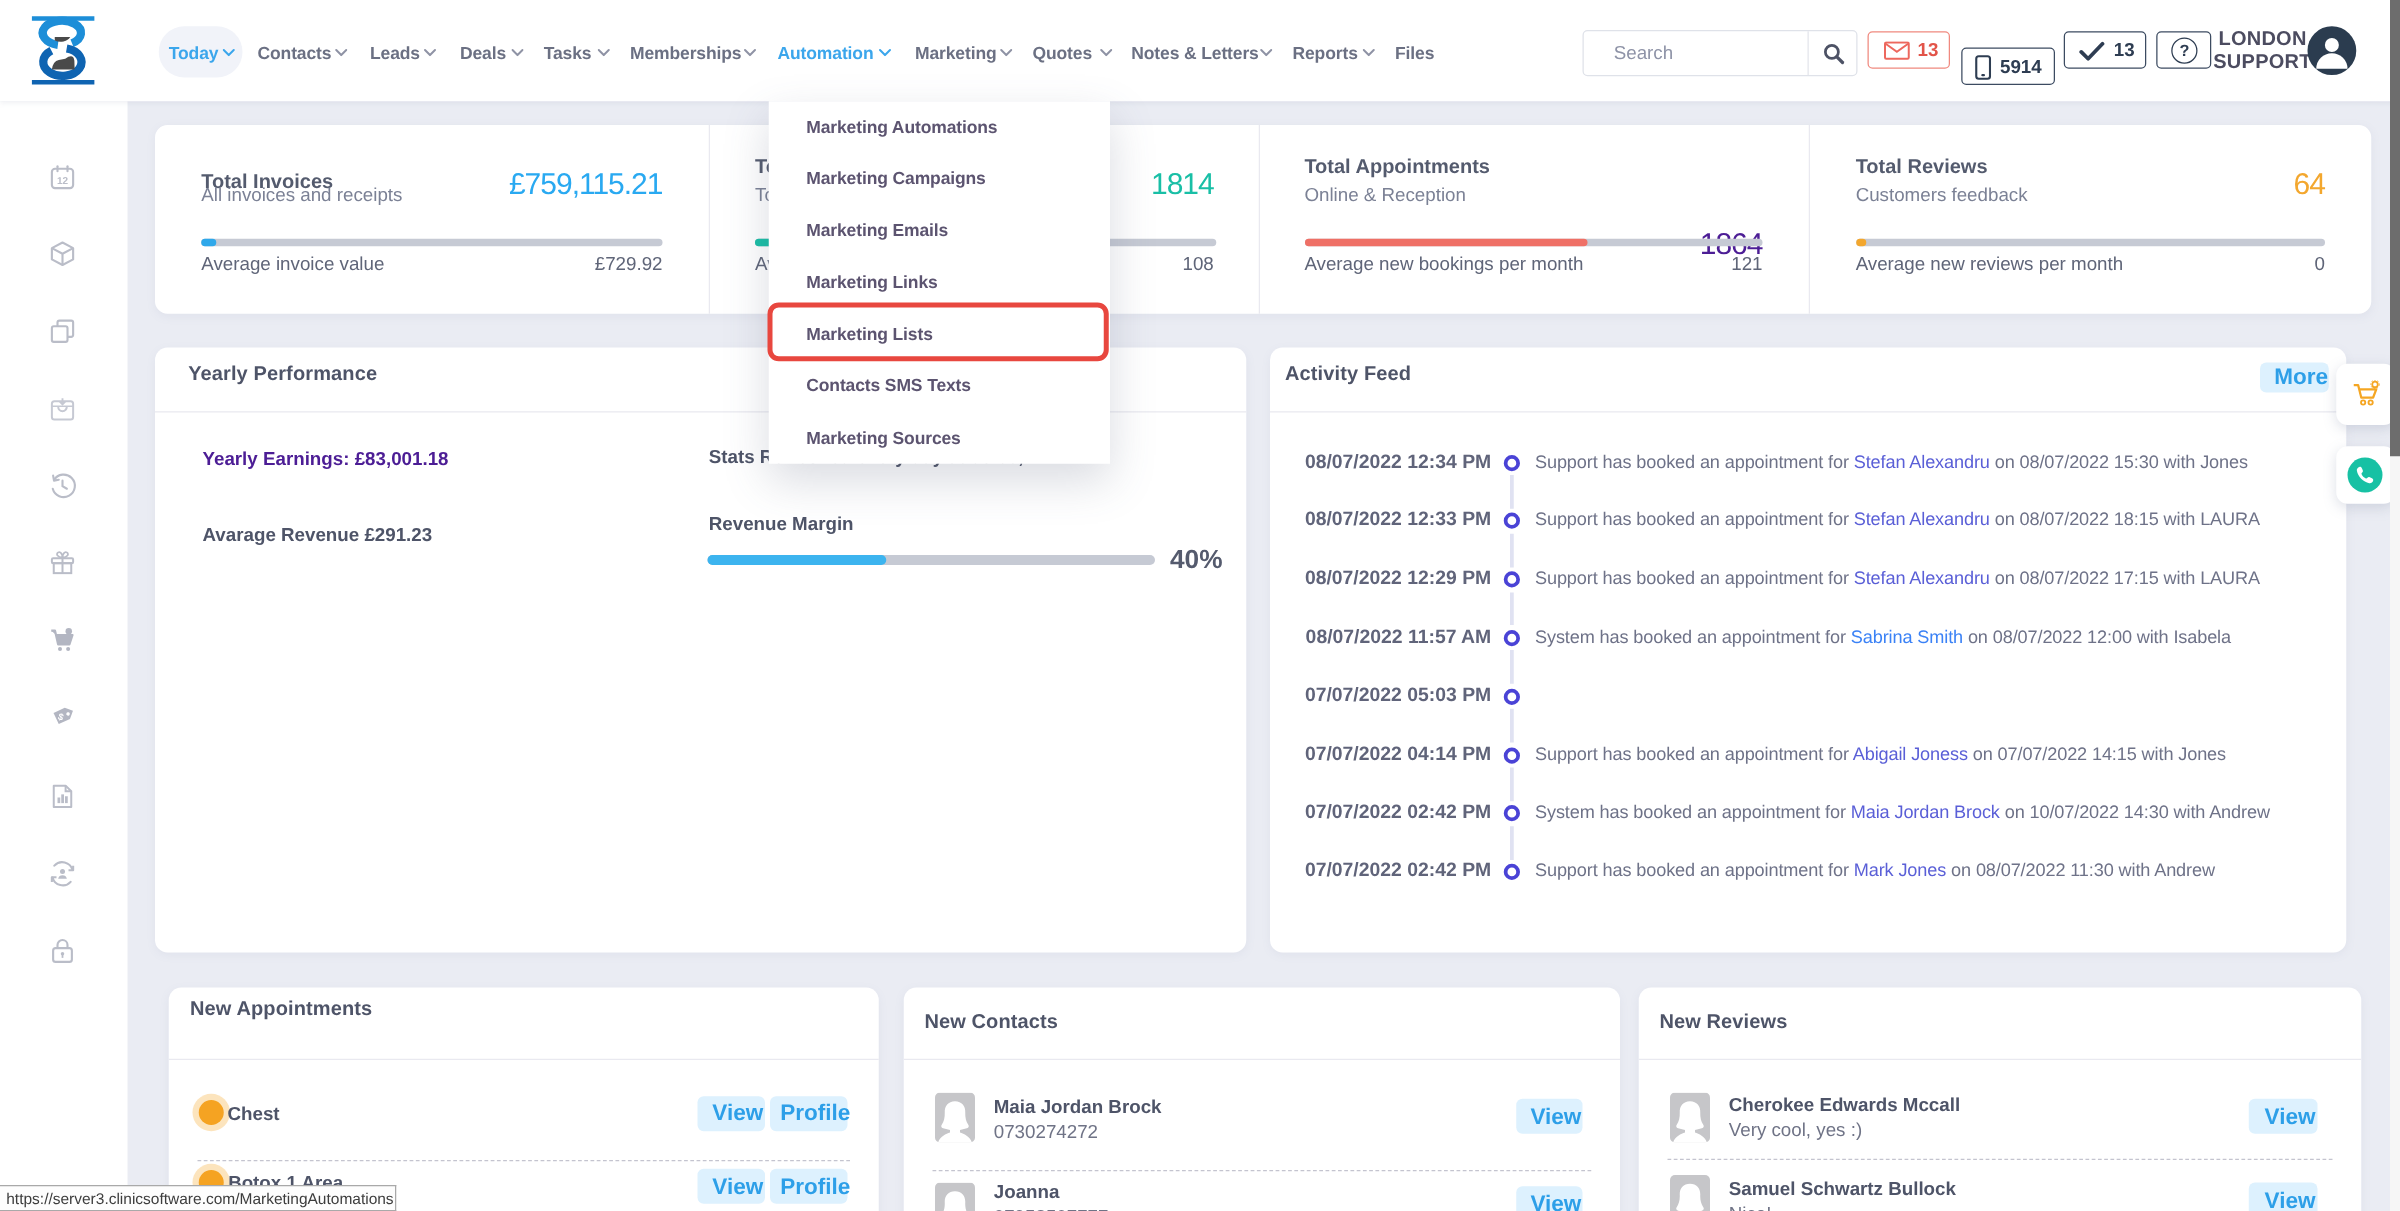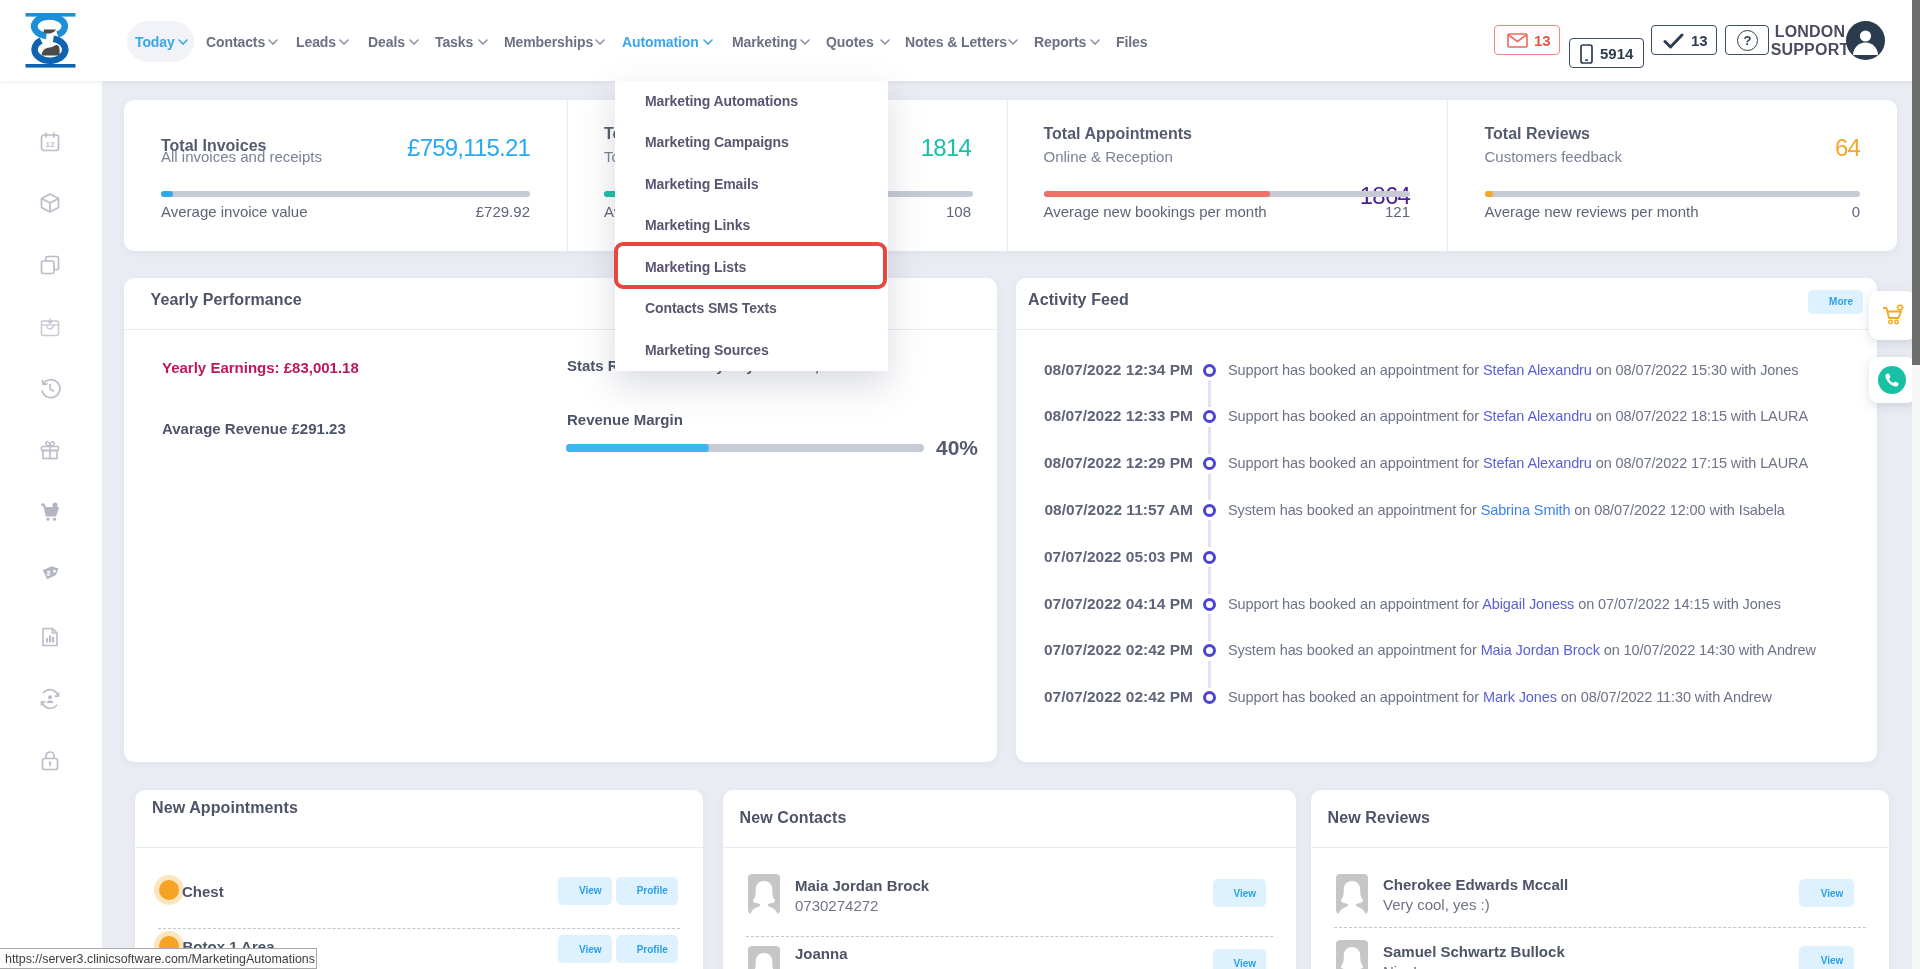--- a/index.html
+++ b/index.html
@@ -3,21 +3,21 @@
 <meta charset="utf-8">
 <style>
 * { margin:0; padding:0; box-sizing:border-box; }
 html,body { width:1920px; height:969px; overflow:hidden; }
 body { font-family:"Liberation Sans", sans-serif; background:#eaecf3; position:relative; }
 .abs { position:absolute; }
 .card { position:absolute; background:#fff; border-radius:10px; box-shadow:0 2px 8px rgba(120,130,160,0.08); }
 .ctitle { font-size:16px; font-weight:bold; color:#4e5468; letter-spacing:0.1px; }
 .divider { position:absolute; left:0; right:0; height:1px; background:#e9e9f0; }
 .vline { position:absolute; width:1px; background:#e9e9f0; top:0; bottom:0; }
-.btn { position:absolute; background:#ddf1fe; color:#2d9fe8; border-radius:5px; font-size:10px; font-weight:bold; display:flex; align-items:center; justify-content:center;padding-left:11px; }
+.btn { position:absolute; background:#ddf1fe; color:#2d9fe8; border-radius:5px; font-size:18px; font-weight:bold; display:flex; align-items:center; justify-content:center;padding-left:11px; }
 .bar { position:absolute; height:6px; border-radius:3px; background:#c6cad4; }
 .fill { position:absolute; height:6px; border-radius:3px; top:0; }
 .t16 { font-size:16px; font-weight:bold; color:#545b6e; }
 .t15g { font-size:15px; color:#7b8195; }
 .t15d { font-size:15px; color:#5f6578; }
 .dash { position:absolute; border-top:1px dashed #c4c4cf; height:0; }
 .avatar-sq { position:absolute; width:32px; height:40px; border-radius:4px; overflow:hidden; }
 .navi { position:absolute; top:33.5px; font-size:14px; font-weight:bold; color:#6b7083; letter-spacing:-0.1px; }
 .chev { position:absolute; top:39px; width:10px; height:6px; }
 .sic { position:absolute; left:39px; width:22px; height:22px; }
@@ -77,20 +77,28 @@
   <div class="navi" style="left:905px;">Notes &amp; Letters</div>
   <svg class="chev" style="left:1008px;" viewBox="0 0 10 6">
       <path d="M1 1 L5 5 L9 1" stroke="#8f93a5" stroke-width="1.6" fill="none" stroke-linecap="round"></path>
     </svg>
   <div class="navi" style="left:1034px;">Reports</div>
   <svg class="chev" style="left:1090px;" viewBox="0 0 10 6">
       <path d="M1 1 L5 5 L9 1" stroke="#8f93a5" stroke-width="1.6" fill="none" stroke-linecap="round"></path>
     </svg>
   <div class="navi" style="left:1116px;">Files</div>
 
+  <div class="abs" style="left:1266px;top:24px;width:220px;height:37px;background:#fff;border:1px solid #dfe2e9;border-radius:4px;">
+    <div class="abs" style="left:24px;top:9px;font-size:15px;color:#8e93a7;">Search</div>
+    <div class="abs" style="right:38px;top:0;bottom:0;width:1px;background:#e3e5ec;"></div>
+    <svg class="abs" style="right:9px;top:9px;" width="18" height="18" viewBox="0 0 18 18">
+        <circle cx="7.5" cy="7.5" r="5.2" stroke="#4d5265" stroke-width="2.2" fill="none"></circle>
+        <line x1="11.5" y1="11.5" x2="16" y2="16" stroke="#4d5265" stroke-width="2.6" stroke-linecap="round"></line>
+      </svg>
+  </div>
 
   <div class="abs" style="left:1494px;top:25px;width:66px;height:30px;border:1.5px solid #f0897f;border-radius:4px;">
     <svg class="abs" style="left:12px;top:7px;" width="21" height="15" viewBox="0 0 21 15">
         <rect x="1" y="1" width="19" height="13" rx="1" stroke="#ed685e" stroke-width="1.6" fill="none"></rect>
         <path d="M1.5 2 L10.5 8.5 L19.5 2" stroke="#ed685e" stroke-width="1.6" fill="none"></path>
       </svg>
     <div class="abs" style="left:39px;top:6px;font-size:15px;font-weight:bold;color:#e25449;">13</div>
   </div>
 
   <div class="abs" style="left:1569px;top:38px;width:75px;height:30px;border:1.5px solid #3c4b61;border-radius:4px;">
@@ -223,21 +231,21 @@
   <div class="bar" style="left:1360.5px;top:91.5px;width:375.5px;">
       <div class="fill" style="left:0;width:8px;background:#f3a72e;"></div>
     </div>
   <div class="t15d abs" style="left:1360.5px;top:103.5px;">Average new reviews per month</div>
   <div class="t15d abs" style="left:1436px;top:103.5px;width:300px;text-align:right;">0</div>
 </div>
 
 <div class="card" style="left:124px;top:277.5px;width:873px;height:484.5px;">
   <div class="ctitle abs" style="left:26.5px;top:13px;">Yearly Performance</div>
   <div class="divider" style="top:51px;"></div>
-  <div class="abs" style="left:38px;top:81px;font-size:15px;font-weight:bold;color:#be185d;">Yearly Earnings: £83,001.18</div>
+  <div class="abs" style="left:38px;top:81px;font-size:15px;font-weight:bold;color:#4c1d95;">Yearly Earnings: £83,001.18</div>
   <div class="abs" style="left:443px;top:79.5px;font-size:15px;font-weight:bold;color:#4e5468;">Stats Refreshed every day at 06:00, AM</div>
   <div class="abs" style="left:38px;top:142.5px;font-size:15px;font-weight:bold;color:#4e5468;">Avarage Revenue £291.23</div>
   <div class="abs" style="left:443px;top:133.5px;font-size:15px;font-weight:bold;color:#4e5468;">Revenue Margin</div>
   <div class="bar" style="left:442px;top:166px;width:357.5px;height:8px;border-radius:4px;">
       <div class="fill" style="left:0;width:143px;height:8px;border-radius:4px;background:#3cb4ef;"></div>
     </div>
   <div class="abs" style="left:812px;top:158px;font-size:21px;font-weight:bold;color:#555b6e;">40%</div>
 </div>
 
 <div class="card" style="left:1016px;top:277.5px;width:860.5px;height:484.5px;">

